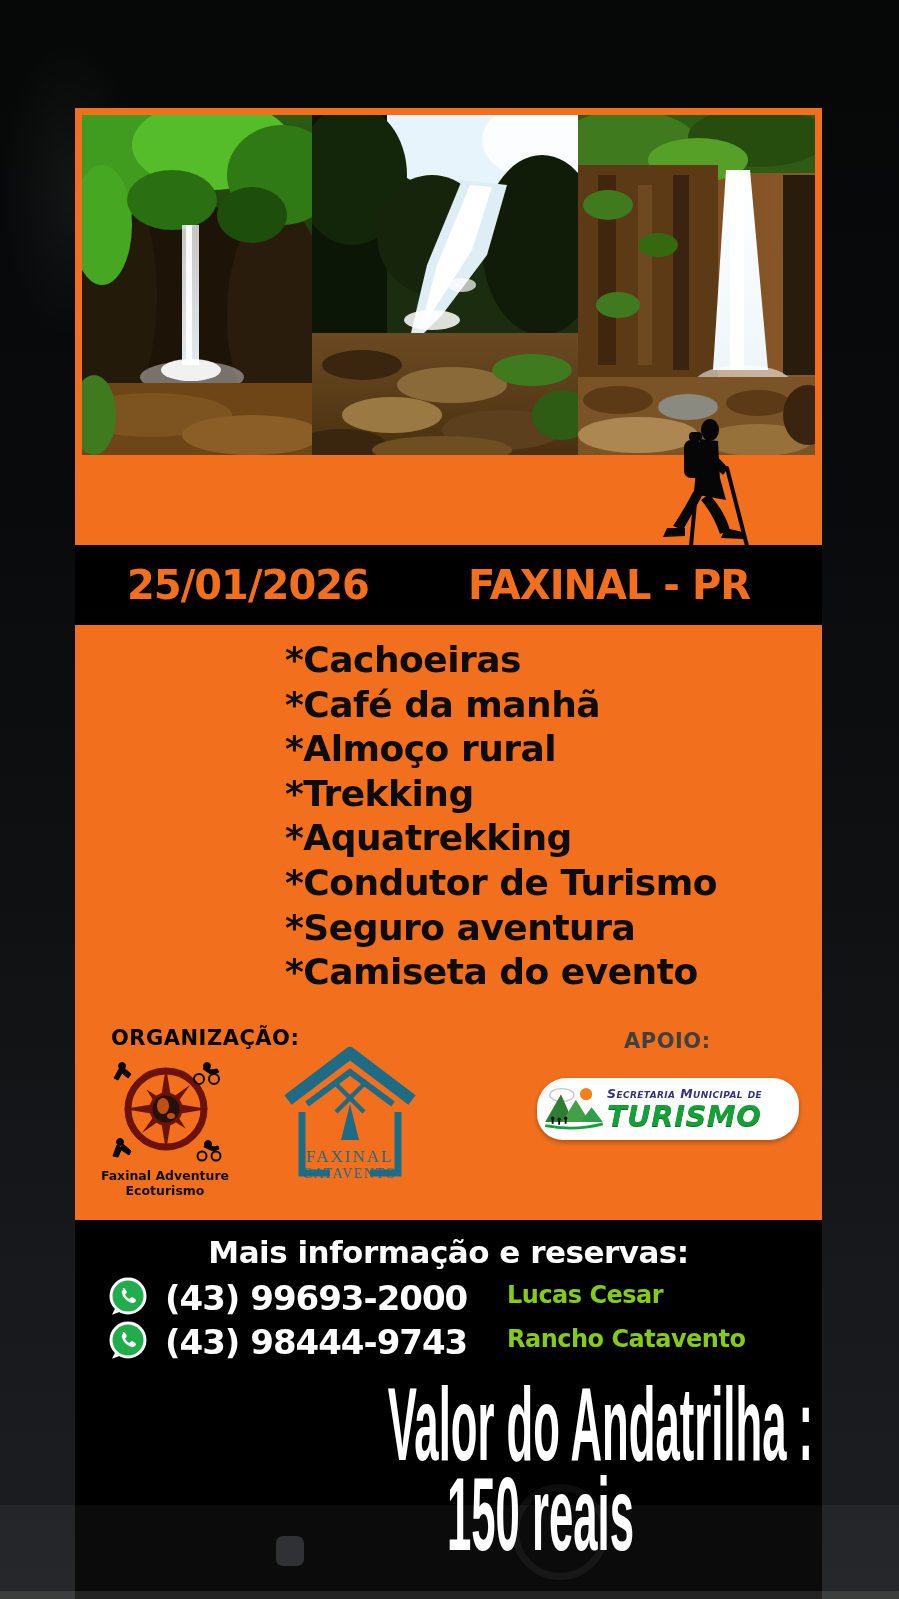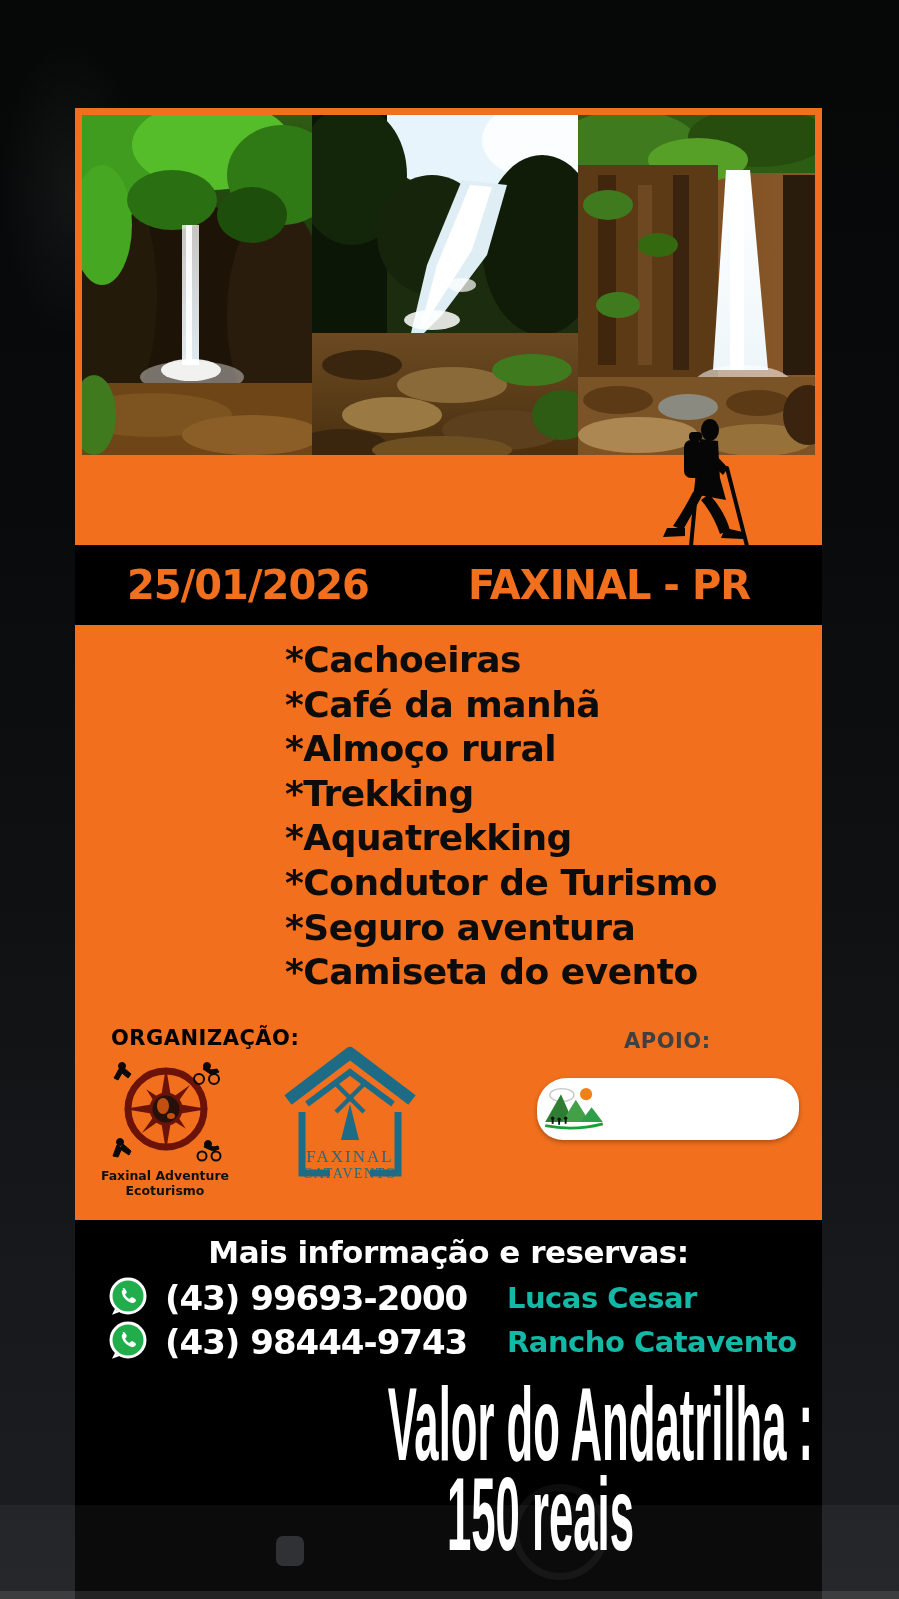--- a/index.html
+++ b/index.html
@@ -63,22 +63,22 @@
 
   .black-section { position:absolute; left:0; top:1112px; width:747px; height:379px; background:#000; }
   .contact-heading { position:absolute; left:0; top:14px; width:747px; text-align:center;
     font-size:31px; font-weight:bold; color:#fff; letter-spacing:-0.5px; }
   .contact-row { position:absolute; left:0; width:747px; height:42px; }
   .contact-row.r1 { top:56px; }
   .contact-row.r2 { top:100px; }
   .wa-icon { position:absolute; left:33px; top:0; width:40px; height:40px; }
   .contact-phone { position:absolute; left:90px; top:2px; font-size:34px; font-weight:bold;
     color:#ffffff; letter-spacing:-1px; white-space:nowrap;text-align:right; }
-  .contact-name { position:absolute; left:432px; top:5px; font-size:29px; font-weight:bold;
-    color:#14b8a6; letter-spacing:-0.5px; white-space:nowrap; }
+  .contact-name { position:absolute; left:432px; top:5px; font-size:24px; font-weight:bold;
+    color:#84cc16; letter-spacing:-0.5px; white-space:nowrap; }
 
   .price-line { position:absolute; width:747px; text-align:center; font-family:"Liberation Sans", sans-serif;
     font-size:104px; font-weight:bold; color:#fff; white-space:nowrap;
     transform:scaleX(0.42); transform-origin:50% 50%; line-height:104px; }
   .price-1 { left:96px; top:152px; }
   .price-2 { left:92px; top:242px; }
 
   .bottom-overlay { position:absolute; left:0; top:1505px; width:899px; height:94px;
     background:rgba(255,255,255,0.045); }
   .bottom-bar { position:absolute; left:0; top:1591px; width:899px; height:8px;
@@ -288,20 +288,24 @@
         <path d="M2 46 Q33 52 64 44" stroke="#17a03a" stroke-width="3" fill="none"></path>
         <g fill="#111">
           <circle cx="10" cy="38" r="1.8"></circle>
             <rect x="9" y="39" width="2" height="5"></rect>
           <circle cx="17" cy="39" r="1.8"></circle>
             <rect x="16" y="40" width="2" height="5"></rect>
           <circle cx="24" cy="38" r="1.8"></circle>
             <rect x="23" y="39" width="2" height="5"></rect>
         </g>
       </svg>
+      <div class="turismo-text">
+        <span class="turismo-line1">Secretaria Municipal de</span>
+        <span class="turismo-line2">TURISMO</span>
+      </div>
     </div>
 
     <div class="black-section">
       <div class="contact-heading">Mais informação e reservas:</div>
 
       <div class="contact-row r1">
         <svg class="wa-icon" viewBox="0 0 40 40">
           <path d="M9 31 L6 37 L14 34 Z" fill="#22ad4d" stroke="#fff" stroke-width="2"></path>
           <circle cx="20" cy="20" r="17" fill="#22ad4d" stroke="#fff" stroke-width="3"></circle>
           <path d="M14.5 12.5c1-.9 2.2-.2 2.9.9l1 1.6c.6 1 .3 2-.5 2.7l-.8.7c.9 2 2.5 3.6 4.5 4.5l.7-.8c.7-.8 1.7-1.1 2.7-.5l1.6 1c1.1.7 1.8 1.9.9 2.9-.8 1-2 1.7-3.3 1.5-5.1-.9-9.5-5.3-10.4-10.4-.2-1.3.5-2.5 1.7-3.1z" fill="#fff"></path>

